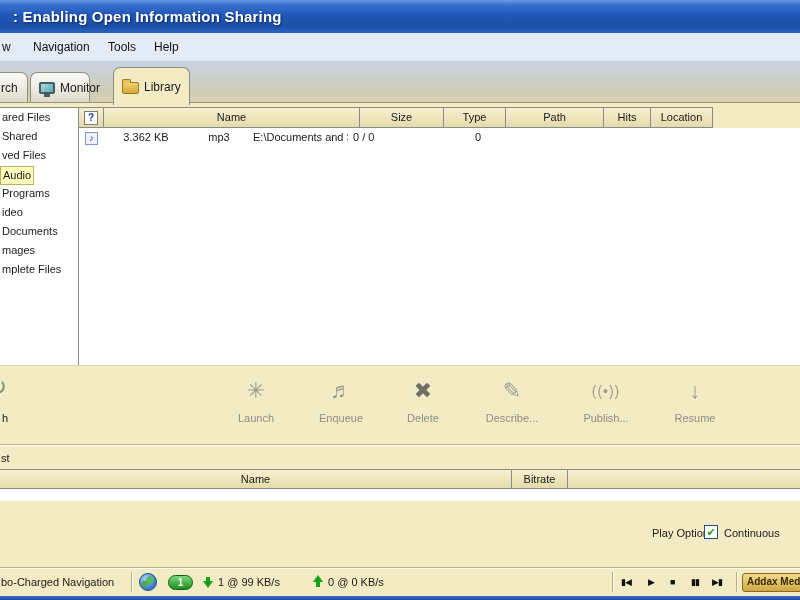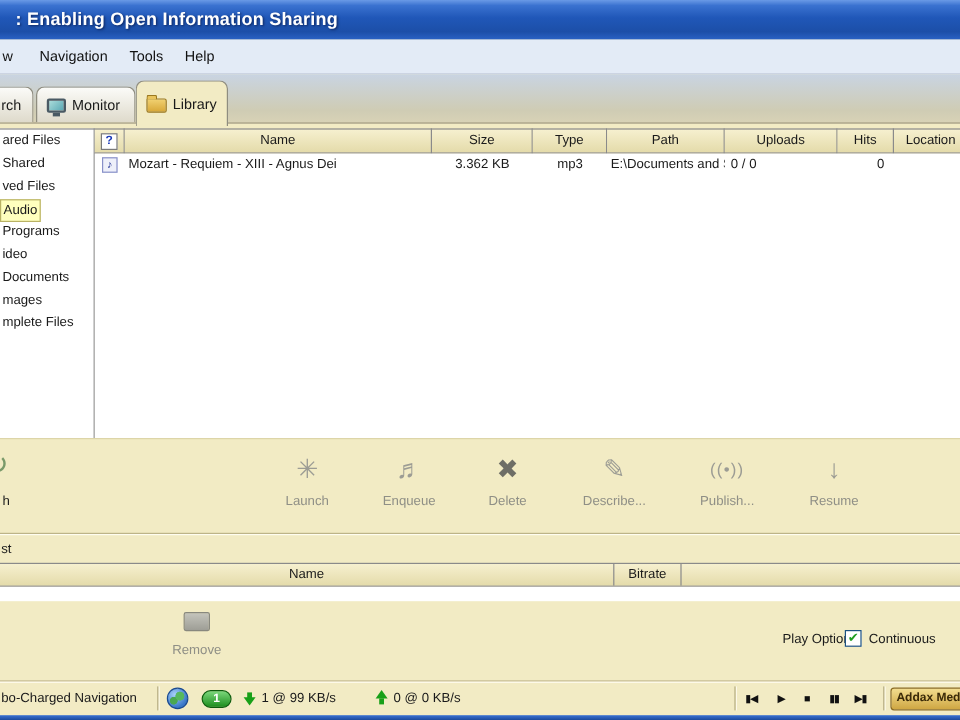--- a/index.html
+++ b/index.html
@@ -21,21 +21,21 @@
   #menu-0{left:2px} #menu-1{left:33px} #menu-2{left:108px} #menu-3{left:154px}
 
   
   .tabstrip { position:absolute; left:0; top:62px; width:100%; height:41px;
     background:linear-gradient(180deg,#c9d4e2 0%,#cfccb4 75%,#d8d2b6 100%);
     border-bottom:1px solid #9a947c; }
   .tab { position:absolute; display:flex; align-items:center; gap:5px; font-size:12px;
     background:linear-gradient(180deg,#fbfbf8,#dedacb); border:1px solid #8f8d80; border-bottom:none;
     border-radius:7px 7px 0 0; padding:0 8px; height:30px; top:10px; cursor:default; white-space:nowrap; }
   .tab-search { left:-2px; width:30px; border-left:none; border-radius:0 7px 0 0; padding:0 3px; }
-  .tab-monitor { left:30px; width:83px; }
+  .tab-monitor { left:30px; width:60px; }
   .tab-library { left:113px; top:5px; height:38px; width:77px; background:#f2ebc4; z-index:3; }
   .monitor-icon { width:16px; height:12px; background:linear-gradient(135deg,#aadcda,#5aa8b4);
     border:2px solid #4a5a64; border-radius:2px; position:relative; flex:none; }
   .monitor-icon::after { content:""; position:absolute; left:3px; bottom:-5px; width:6px; height:3px; background:#4a5a64; }
   .folder-icon { width:17px; height:12px; background:linear-gradient(180deg,#f0d070,#d8a838);
     border:1px solid #9a7820; border-radius:1px 2px 2px 2px; position:relative; margin-top:3px; flex:none; }
   .folder-icon::before { content:""; position:absolute; left:-1px; top:-4px; width:7px; height:3px;
     background:#e8c35c; border:1px solid #9a7820; border-bottom:none; border-radius:2px 2px 0 0; }
 
   
@@ -187,29 +187,27 @@
     <div class="tree-item"><span class="lbl">mages</span></div>
     <div class="tree-item"><span class="lbl">mplete Files</span></div>
   </div>
 
   <div class="lib-header">
     <div class="hcell w-icon"><span class="help-btn">?</span></div>
     <div class="hcell w-name">Name</div>
     <div class="hcell w-size">Size</div>
     <div class="hcell w-type">Type</div>
     <div class="hcell w-path">Path</div>
-    <div class="hcell w-upl">Uploads</div>
     <div class="hcell w-hits">Hits</div>
     <div class="hcell w-loc">Location</div>
   </div>
 
   <div class="lib-body">
     <div class="lib-row">
       <div class="bcell w-icon c-icon"><span class="note-icon"></span></div>
-      <div class="bcell w-name c-name">Mozart - Requiem - XIII - Agnus Dei</div>
       <div class="bcell w-size c-size">3.362 KB</div>
       <div class="bcell w-type c-type">mp3</div>
       <div class="bcell w-path c-path">E:\Documents and S...</div>
       <div class="bcell w-upl c-upl">0 / 0</div>
       <div class="bcell w-hits c-hits">0</div>
       <div class="bcell w-loc"></div>
     </div>
   </div>
 
   <div class="toolbar">
@@ -245,24 +243,20 @@
   <div class="groove groove1"></div>
 
   <span class="pl-label">st</span>
 
   <div class="pl-header">
     <div class="plh plh-name">Name</div>
     <div class="plh plh-bitrate">Bitrate</div>
   </div>
   <div class="pl-body"></div>
 
-  <div class="removebtn">
-    <span class="remove-ico"></span>
-    <span class="cap">Remove</span>
-  </div>
 
   <span class="play-options-label">Play Options:</span>
   <span class="checkbox">✔</span>
   <span class="continuous-label">Continuous</span>
 
   <div class="groove groove2"></div>
 
   <div class="statusbar">
     <span class="conn">bo-Charged Navigation</span>
     <span class="vsep" id="sep1"></span>

